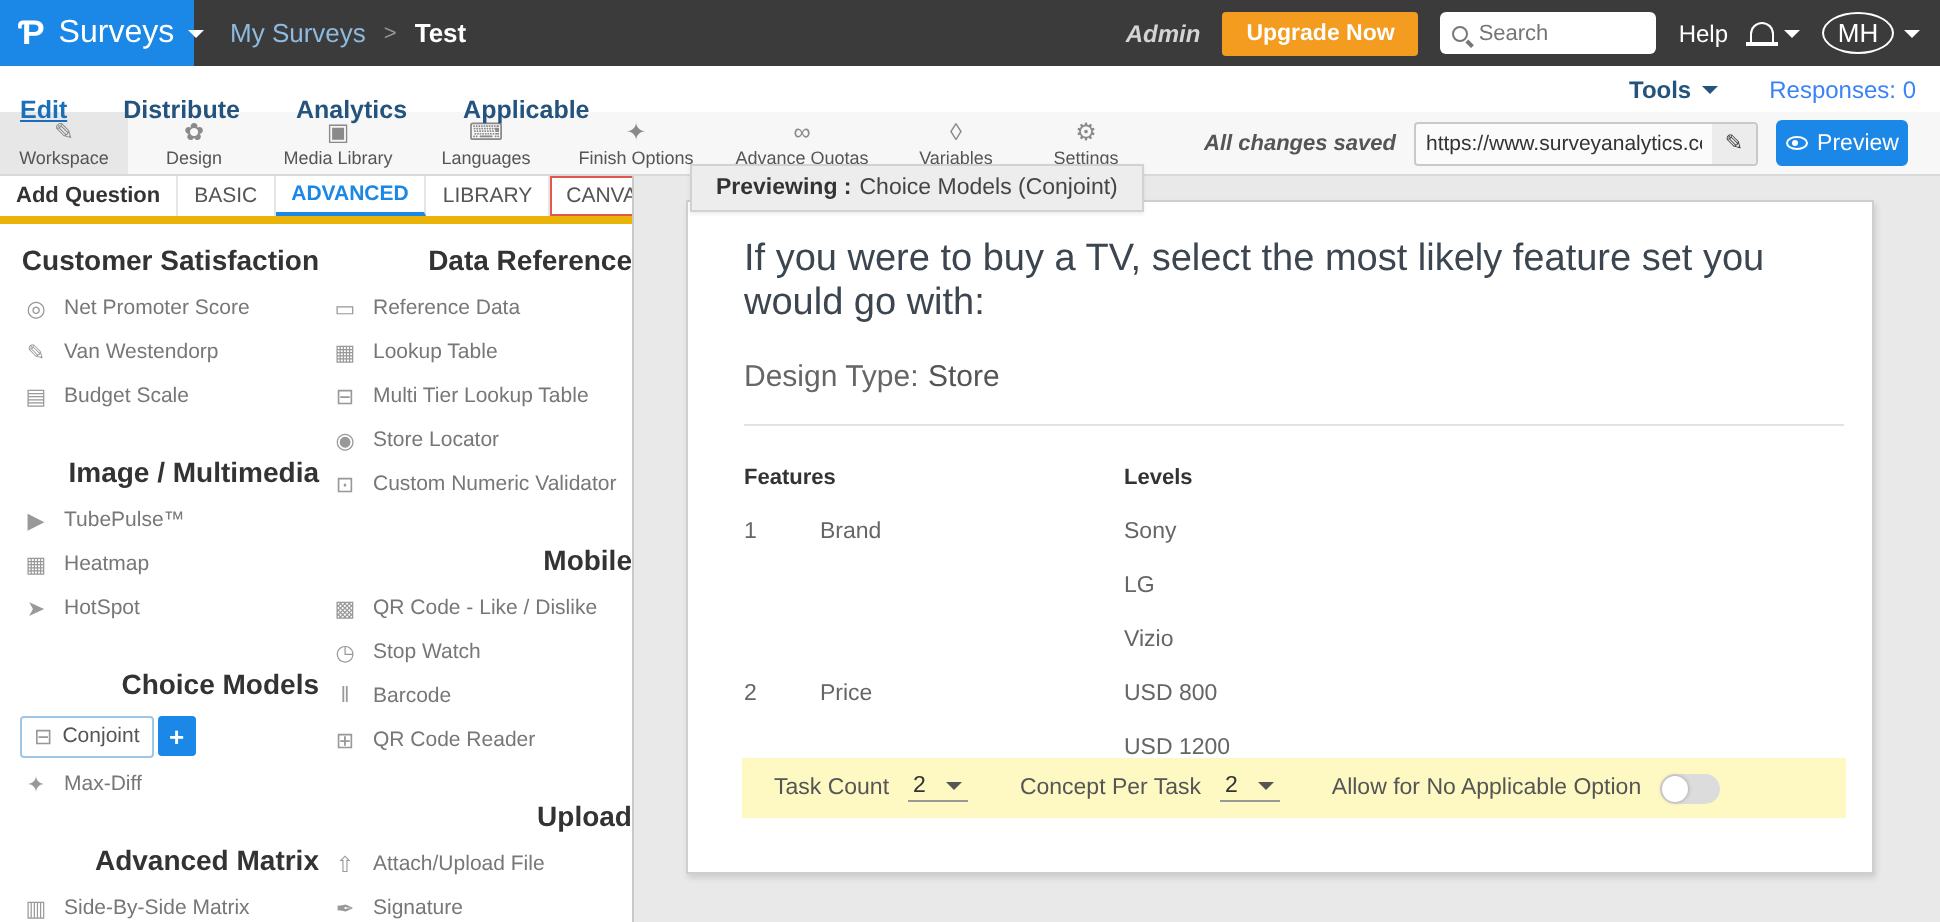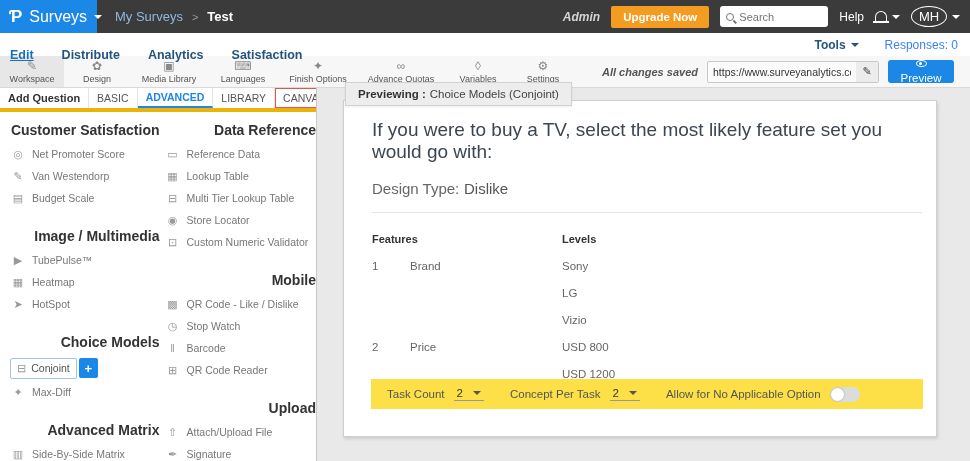--- a/index.html
+++ b/index.html
@@ -41,21 +41,21 @@
   .toolbar { position:absolute; top:56px; height:32px; left:0; right:0; background:#f7f7f7; border-bottom:1px solid #d9d9d9; display:flex; align-items:stretch; z-index:2; }
   .tool { display:flex; flex-direction:column; align-items:center; justify-content:center; color:#555; cursor:pointer; padding:0 4px; }
   .tool .glyph { font-size:12px; color:#8a8a8a; line-height:12px; }
   .tool .lbl { font-size:9px; margin-top:2px; color:#555; white-space:nowrap; }
   .tool.active { background:#e7e7e7; }
   .toolbar-right { margin-left:auto; display:flex; align-items:center; gap:9px; padding-right:16px; }
   .saved { font-style:italic; font-size:11px; color:#555; font-weight:bold; white-space:nowrap; }
   .urlfield { display:flex; align-items:center; width:172px; height:22px; background:#fbfbfb; border:1px solid #c9c9c9; border-radius:2px; overflow:hidden; }
   .urlfield input { flex:1; border:none; outline:none; font-size:10.5px; color:#333; padding:0 5px; min-width:0; background:transparent; font-family:inherit; }
   .url-edit { width:22px; align-self:stretch; display:flex; align-items:center; justify-content:center; color:#444; font-size:11px; background:#ececec; cursor:pointer; flex:none; }
-  .preview-btn { width:66px; height:23px; background:#1b87e6; border:none; border-radius:3px; color:#fff; font-size:11.5px; display:flex; align-items:center; justify-content:center; gap:5px; cursor:pointer; font-family:inherit;flex-direction:column; }
+  .preview-btn { width:66px; height:23px; background:#1b87e6; border:none; border-radius:3px; color:#fff; font-size:11.5px; display:flex; align-items:center; justify-content:center; gap:5px; cursor:pointer; font-family:inherit; }
   .eye { width:11px; height:7px; border:1.5px solid #fff; border-radius:50%; position:relative; flex:none; }
   .eye::after { content:''; position:absolute; left:2.5px; top:1px; width:3px; height:3px; border-radius:50%; background:#fff; }
 
   
   .panel { position:absolute; top:88px; left:0; width:317px; bottom:0; background:#fff; border-right:1px solid #c9c9c9; z-index:3; overflow:hidden; }
   .ptabs { display:flex; height:24px; border-bottom:4px solid #eab308; align-items:stretch; font-size:10.5px; }
   .ptab { display:flex; align-items:center; justify-content:center; border-right:1px solid #e5e5e5; color:#555; padding:0 8px; white-space:nowrap; cursor:pointer; }
   .ptab.title { font-weight:bold; color:#333; font-size:11px; cursor:default; }
   .ptab.active { color:#1b87e6; font-weight:bold; border-bottom:2px solid #1b87e6; }
   .ptab.canvas { box-shadow: inset 0 0 0 1px #e2574c; }
@@ -79,21 +79,21 @@
   .design-row { margin:17px 28px 0; font-size:15px; color:#666; display:flex; }
   .design-row .dl { width:92px; }
   .design-row .dv { color:#555; }
   .divider { border-top:1px solid #e2e2e2; margin:15px 14px 0 28px; }
   .tbl { margin:12px 14px 0 28px; font-size:11.5px; color:#666; }
   .trow { display:flex; height:27px; align-items:center; }
   .trow .th { font-weight:bold; color:#333; font-size:11px; }
   .c-num { width:38px; flex:none; }
   .c-feat { width:152px; flex:none; }
   .c-lev { flex:1; }
-  .controls { position:absolute; left:27px; right:13px; top:278px; height:30px; background:#fde047; display:flex; align-items:center; font-size:11.5px; color:#555; padding:0 16px; }
+  .controls { position:absolute; left:27px; right:13px; top:278px; height:30px; background:#fef9c3; display:flex; align-items:center; font-size:11.5px; color:#555; padding:0 16px; }
   .dd { display:inline-flex; align-items:center; gap:10px; border-bottom:1px solid #999; padding:0 3px 1px 3px; margin-left:9px; color:#333; cursor:pointer; }
   .dd .caret { border-top-color:#555; }
   .gap22 { width:26px; flex:none; }
   .tgl { width:30px; height:15px; border-radius:8px; background:#dcdcdc; position:relative; margin-left:9px; cursor:pointer; flex:none; }
   .tgl::before { content:''; position:absolute; left:1px; top:1px; width:13px; height:13px; border-radius:50%; background:#fff; box-shadow:0 0 2px rgba(0,0,0,.3); }
 </style>
 </head>
 <body>
 
 <div class="page">
@@ -121,21 +121,21 @@
       <span class="caret sm-gap"></span>
       <span class="avatar">MH</span>
       <span class="caret sm-gap"></span>
     </div>
   </div>
 
   <div class="navrow">
     <span class="nav-item active">Edit</span>
     <span class="nav-item">Distribute</span>
     <span class="nav-item">Analytics</span>
-    <span class="nav-item">Satisfaction</span>
+    <span class="nav-item">Applicable</span>
     <div class="nav-right">
       <span class="tools">
           <span>Tools</span>
           <span class="caret"></span>
         </span>
       <span class="responses">Responses: 0</span>
     </div>
   </div>
 
   <div class="toolbar">
@@ -304,21 +304,21 @@
 
   <div class="ptab-preview">
     <span class="b">Previewing :</span>
     <span>Choice Models (Conjoint)</span>
   </div>
 
   <div class="card">
     <div class="question">If you were to buy a TV, select the most likely feature set you would go with:</div>
     <div class="design-row">
       <span class="dl">Design Type:</span>
-      <span class="dv">Dislike</span>
+      <span class="dv">Store</span>
     </div>
     <div class="divider"></div>
     <div class="tbl">
       <div class="trow">
         <span class="c-num th">Features</span>
         <span class="c-feat th"></span>
         <span class="c-lev th">Levels</span>
       </div>
       <div class="trow">
         <span class="c-num">1</span>

